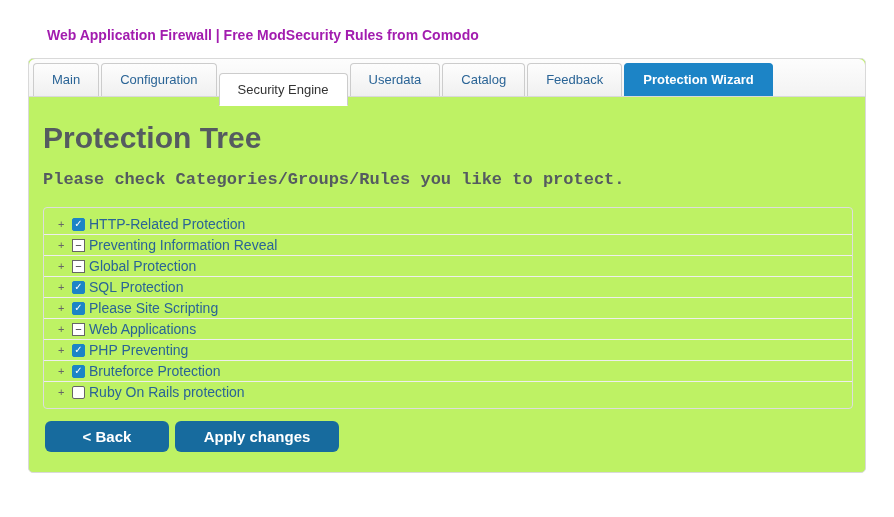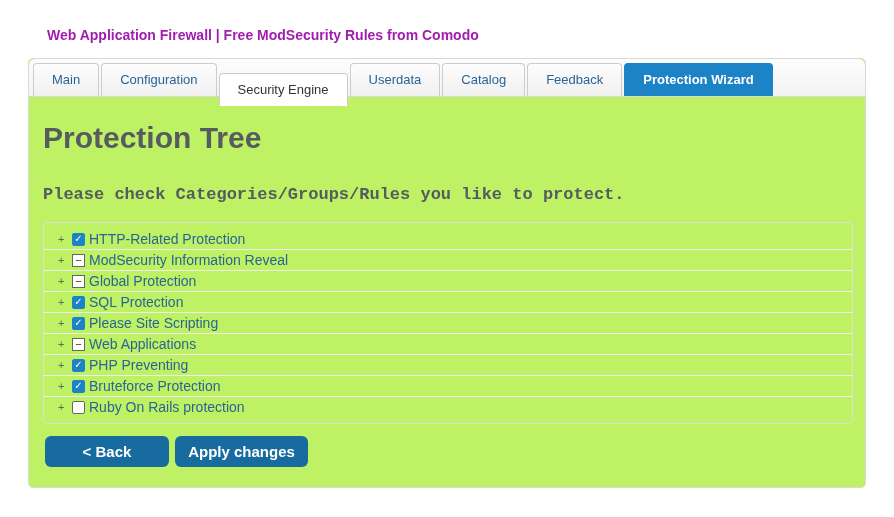--- a/index.html
+++ b/index.html
@@ -59,21 +59,21 @@
     border-color: #1c84c6;
     font-weight: bold;
   }
   .content {
     padding: 24px 12px 10px 14px;
   }
   .heading {
     font-size: 30px;
     color: #555b60;
     font-weight: bold;
-    margin-bottom: 30px;
+    margin-bottom: 15px;
   }
   .subheading {
     font-size: 17px;
     color: #555b60;
     font-weight: bold;
     margin-bottom: 18px;
     font-family: Liberation Mono, monospace;
   }
   .tree-box {
     border: 1px solid #ddd;
@@ -144,21 +144,21 @@
   }
   .btn {
     background: #176b9e;
     color: #fff;
     border: none;
     border-radius: 6px;
     padding: 7px 0;
     font-size: 15px;
     font-weight: bold;
     cursor: pointer;
-    width: 133px;
+    width: 164px;
     text-align: center;
   }
   .btn.back { width: 124px; }
 </style>
 </head>
 <body>
 
 <div class="page-title">Web Application Firewall | Free ModSecurity Rules from Comodo</div>
 
 <div class="panel-wrap">
@@ -179,21 +179,21 @@
 
     <div class="tree-box" id="tree">
         <div class="tree-row">
           <span class="plus">+</span>
           <input type="checkbox" class="cb" checked="" style="">
           <span class="row-label">HTTP-Related Protection</span>
         </div>
         <div class="tree-row">
           <span class="plus">+</span>
           <span class="state-box">−</span>
-          <span class="row-label">ModSecurity Information Reveal</span>
+          <span class="row-label">Preventing Information Reveal</span>
         </div>
         <div class="tree-row">
           <span class="plus">+</span>
           <span class="state-box">−</span>
           <span class="row-label">Global Protection</span>
         </div>
         <div class="tree-row">
           <span class="plus">+</span>
           <input type="checkbox" class="cb" checked="" style="">
           <span class="row-label">SQL Protection</span>

